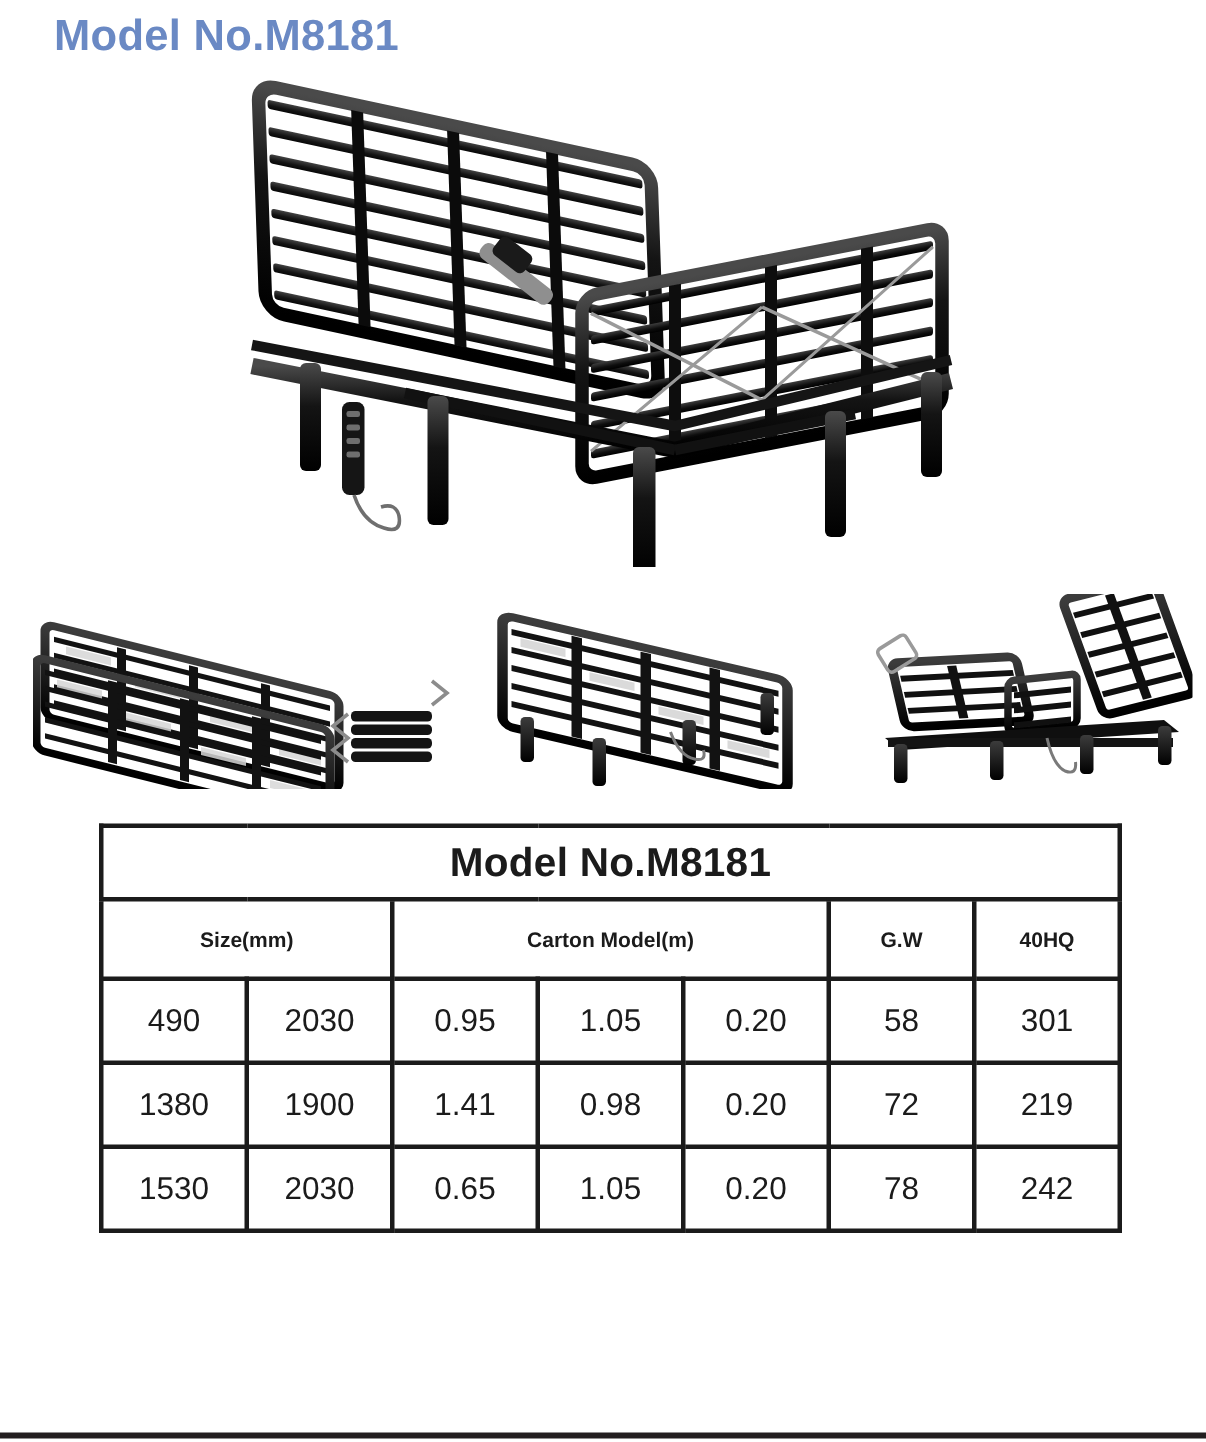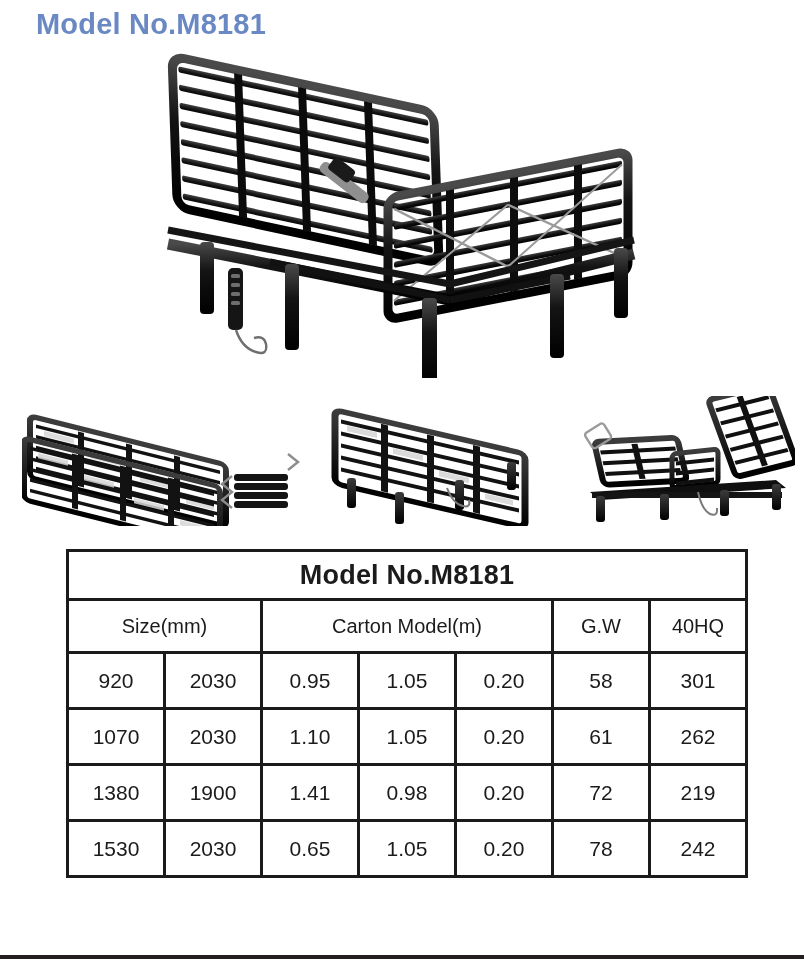--- a/index.html
+++ b/index.html
@@ -73,22 +73,22 @@
     padding: 0;
   }
   .t-title {
     height: 46px;
     font-size: 27px;
     font-weight: bold;
     letter-spacing: 0.2px;
   }
   .t-head {
     height: 50px;
-    font-size: 20px;
-    font-weight: normal;
+    font-size: 14px;
+    font-weight: bold;
   }
   .t-cell {
     height: 53px;
     font-size: 21px;
     font-weight: normal;
   }
 
   
   #page-number {
     position: absolute;
@@ -369,36 +369,27 @@
       <td class="t-title" colspan="7">Model No.M8181</td>
     </tr>
     <tr>
       <td class="t-head" colspan="2">Size(mm)</td>
       <td class="t-head" colspan="3">Carton Model(m)</td>
       <td class="t-head">G.W</td>
       <td class="t-head">40HQ</td>
     </tr>
 
     <tr>
-      <td class="t-cell">920</td>
+      <td class="t-cell">490</td>
       <td class="t-cell">2030</td>
       <td class="t-cell">0.95</td>
       <td class="t-cell">1.05</td>
       <td class="t-cell">0.20</td>
       <td class="t-cell">58</td>
       <td class="t-cell">301</td>
-    </tr>
-    <tr>
-      <td class="t-cell">1070</td>
-      <td class="t-cell">2030</td>
-      <td class="t-cell">1.10</td>
-      <td class="t-cell">1.05</td>
-      <td class="t-cell">0.20</td>
-      <td class="t-cell">61</td>
-      <td class="t-cell">262</td>
     </tr>
     <tr>
       <td class="t-cell">1380</td>
       <td class="t-cell">1900</td>
       <td class="t-cell">1.41</td>
       <td class="t-cell">0.98</td>
       <td class="t-cell">0.20</td>
       <td class="t-cell">72</td>
       <td class="t-cell">219</td>
     </tr>

